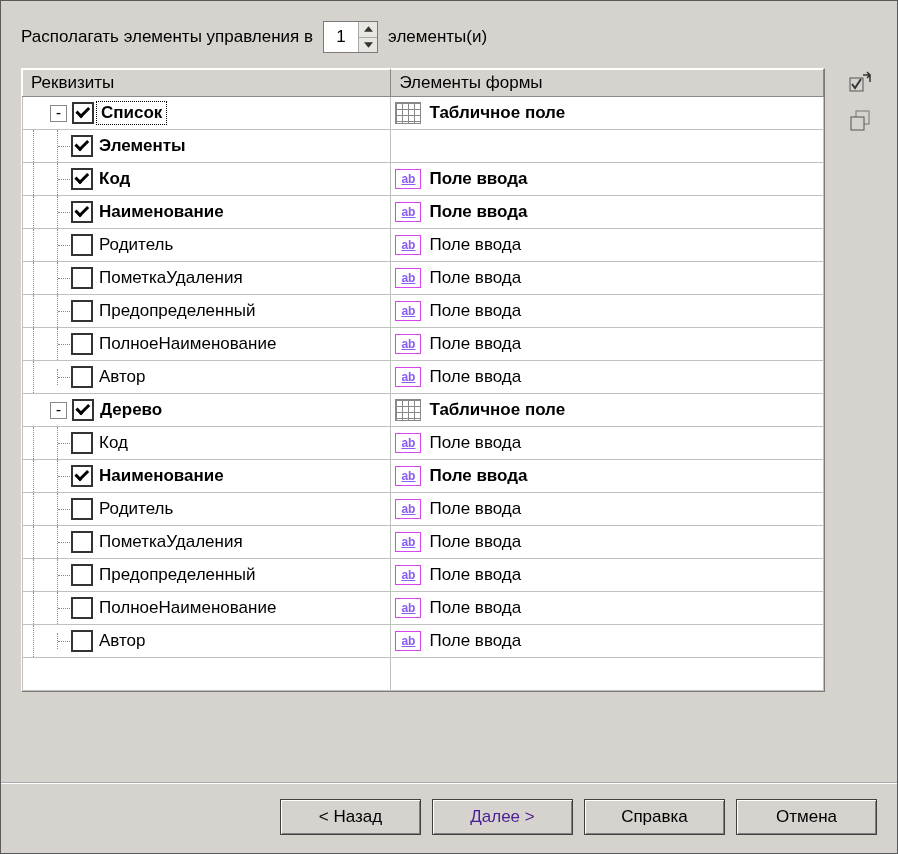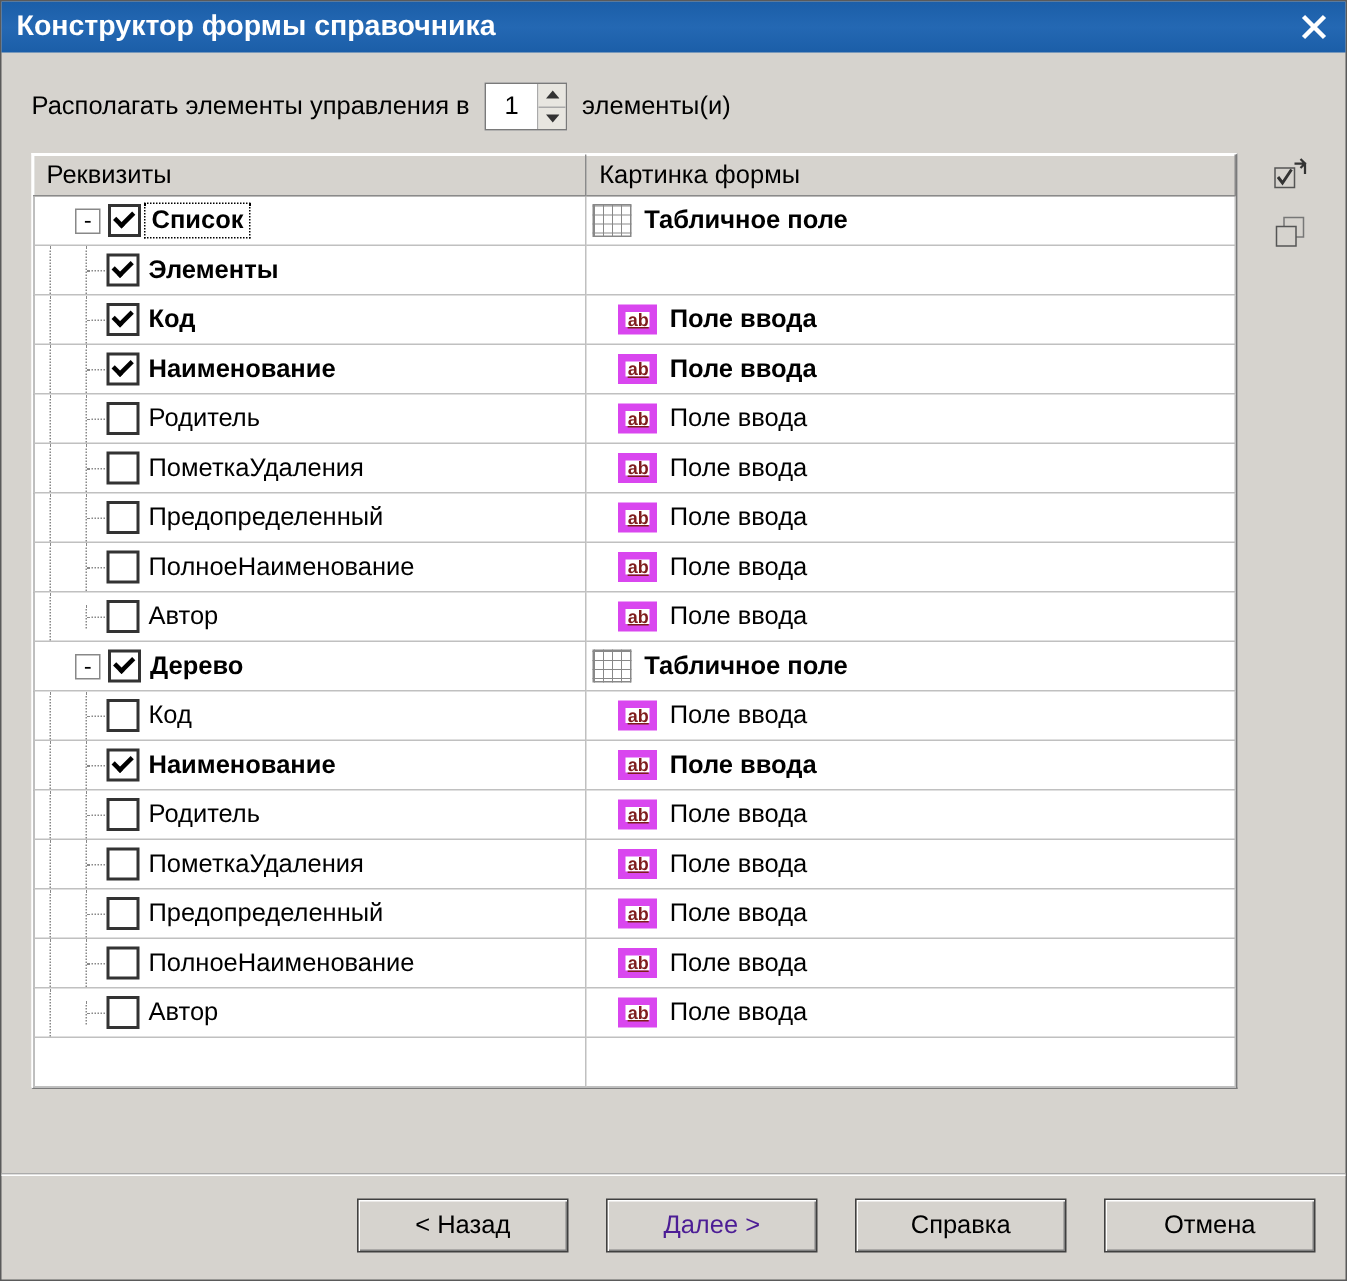--- a/index.html
+++ b/index.html
@@ -141,45 +141,44 @@
 
   .icon-table {
     width: 26px; height: 22px; flex: 0 0 26px;
     background:
       linear-gradient(to right, #888 0 1px, transparent 1px) 0 0/6px 100%,
       linear-gradient(to bottom, #888 0 1px, transparent 1px) 0 0/100% 6px;
     border: 1px solid #888; box-sizing: border-box;
   }
   .icon-ab {
     width: 26px; height: 20px; flex: 0 0 26px;
-    border: 5px solid #d946ef;
-    color: #7f1d1d;
+    border: 1px solid #d946ef;
+    color: #8b5cf6;
     font-size: 12px; font-weight: bold;
     display: flex; align-items: center; justify-content: center;
     text-decoration: underline;
     box-sizing: border-box;
-    margin-left: 17px;
   }
 
   .side-buttons {
     flex: 0 0 30px;
     display: flex;
     flex-direction: column;
     gap: 10px;
     padding-top: 2px;
   }
   .side-buttons div {
     width: 28px; height: 28px; cursor: pointer;
     display: flex; align-items: center; justify-content: center;
   }
 
   .button-row {
     display: flex;
     justify-content: flex-end;
-    gap: 25px;
+    gap: 11px;
     padding: 15px 20px 18px 20px;
     border-top: 2px groove #fff;
     margin-top: auto;
   }
   .btn {
     min-width: 115px;
     padding: 7px 12px;
     background: #d6d3ce;
     border: 1px solid #404040;
     box-shadow: inset 1px 1px 0 #fff, inset -1px -1px 0 #808080;
@@ -191,28 +190,20 @@
   .indent.conn { display:flex; align-items:center; }
   .indent.conn::before { content:""; border-left:1px dotted #888; height:100%; margin-left:10px;}
   .indent.conn::after { content:""; border-top:1px dotted #888; width:12px; position:absolute; left:11px; top:50%;}
   .indent.vline::before { content:""; border-left:1px dotted #888; height:100%; margin-left:10px; position:absolute;}
   .indent.last::before{ height:50%; }
 </style>
 </head>
 <body>
 
 <div class="window">
-  <div class="titlebar">
-    <span>Конструктор формы справочника</span>
-    <div class="close-x">
-      <svg viewBox="0 0 18 18">
-          <path d="M2 2 L16 16 M16 2 L2 16" stroke="#fff" stroke-width="3"></path>
-        </svg>
-    </div>
-  </div>
 
   <div class="content">
     <div class="controls-row">
       <span>Располагать элементы управления в</span>
       <div class="spinner">
         <input value="1" style="">
         <div class="arrows">
           <div>
               <svg viewBox="0 0 10 6">
                 <path d="M0 6 L5 0 L10 6 Z" fill="#333"></path>
@@ -227,21 +218,21 @@
       </div>
       <span>элементы(и)</span>
     </div>
 
     <div class="grid-area">
       <div class="grid">
         <table>
           <thead>
             <tr>
               <th style="width:46%">Реквизиты</th>
-              <th>Картинка формы</th>
+              <th>Элементы формы</th>
             </tr>
           </thead>
           <tbody id="grid-body">
               <tr>
                 <td>
                   <div class="cell-left">
                     <div class="indent"></div>
                     <div class="tree-toggle">-</div>
                     <div class="checkbox checked"></div>
                     <span class="label bold selected">Список</span>

